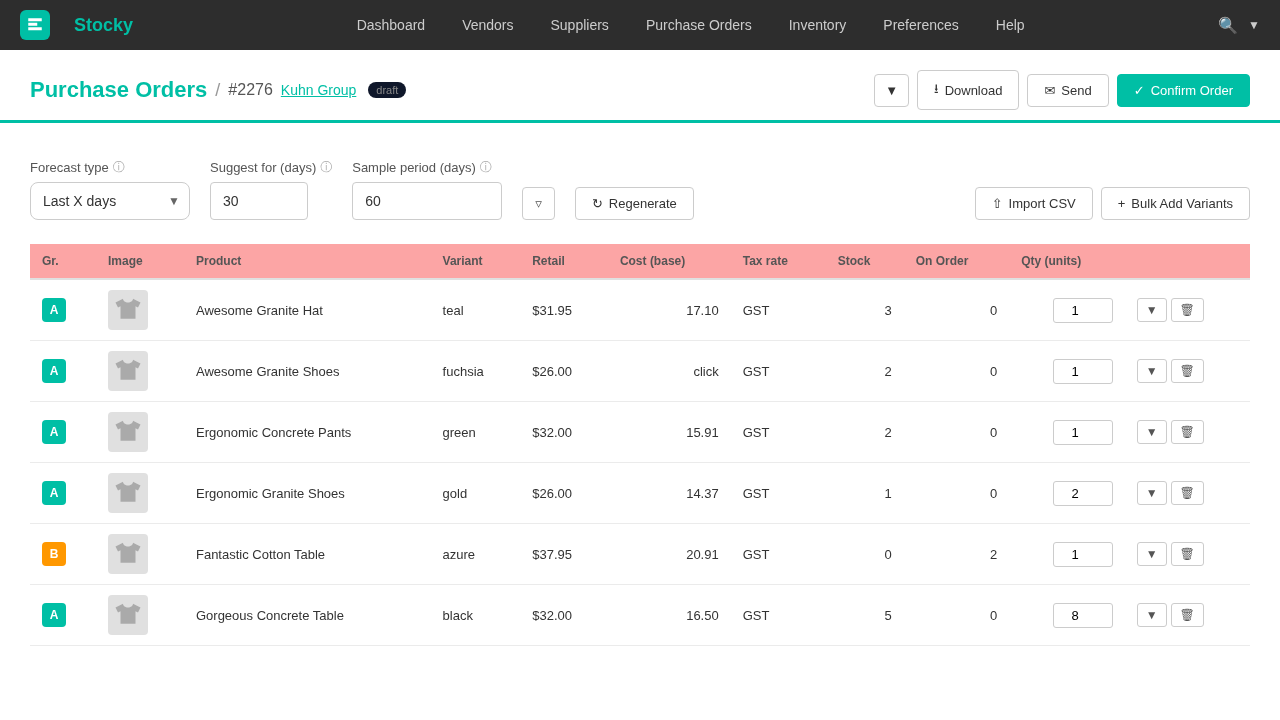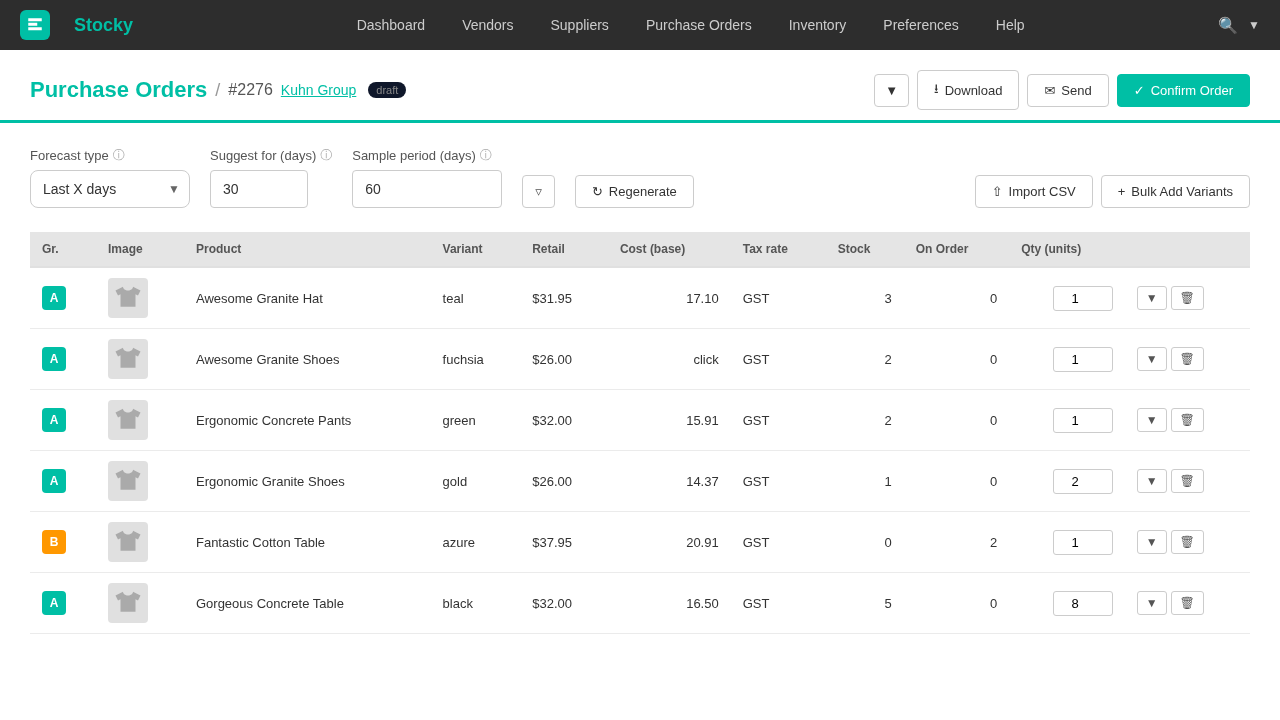--- a/index.html
+++ b/index.html
@@ -93,21 +93,21 @@
       height: 3px;
       background: #00bfa5;
       margin: 0;
     }
 
     
     .content { padding: 24px 30px; }
 
     
     .forecast-controls { display: flex; align-items: flex-end; gap: 20px; margin-bottom: 24px; }
-    .form-group { display: flex; flex-direction: column; gap: 6px; }
+    .form-group { display: flex; flex-direction: column; gap: 6px; margin-top: 12px; }
     .form-label { font-size: 13px; color: #555; display: flex; align-items: center; gap: 4px; }
     .info-icon { color: #aaa; font-size: 12px; cursor: pointer; }
     .form-input {
       border: 1px solid #ccc;
       border-radius: 4px;
       padding: 8px 12px;
       font-size: 14px;
       color: #333;
       background: #fff;
       height: 38px;
@@ -137,21 +137,21 @@
       font-size: 13px;
       display: flex;
       align-items: center;
       gap: 6px;
       color: #333;
     }
 
     
     .table-container { overflow-x: auto; }
     table { width: 100%; border-collapse: collapse; }
-    thead tr { background: #e5e5e5; border-bottom: 2px solid #e0e0e0; }
+    thead tr { background: #fca5a5; border-bottom: 2px solid #e0e0e0; }
     thead th {
       padding: 10px 12px;
       text-align: left;
       font-size: 12px;
       font-weight: 600;
       color: #555;
       white-space: nowrap;
     }
     thead th.right { text-align: left; }
     tbody tr { border-bottom: 1px solid #ebebeb; }

